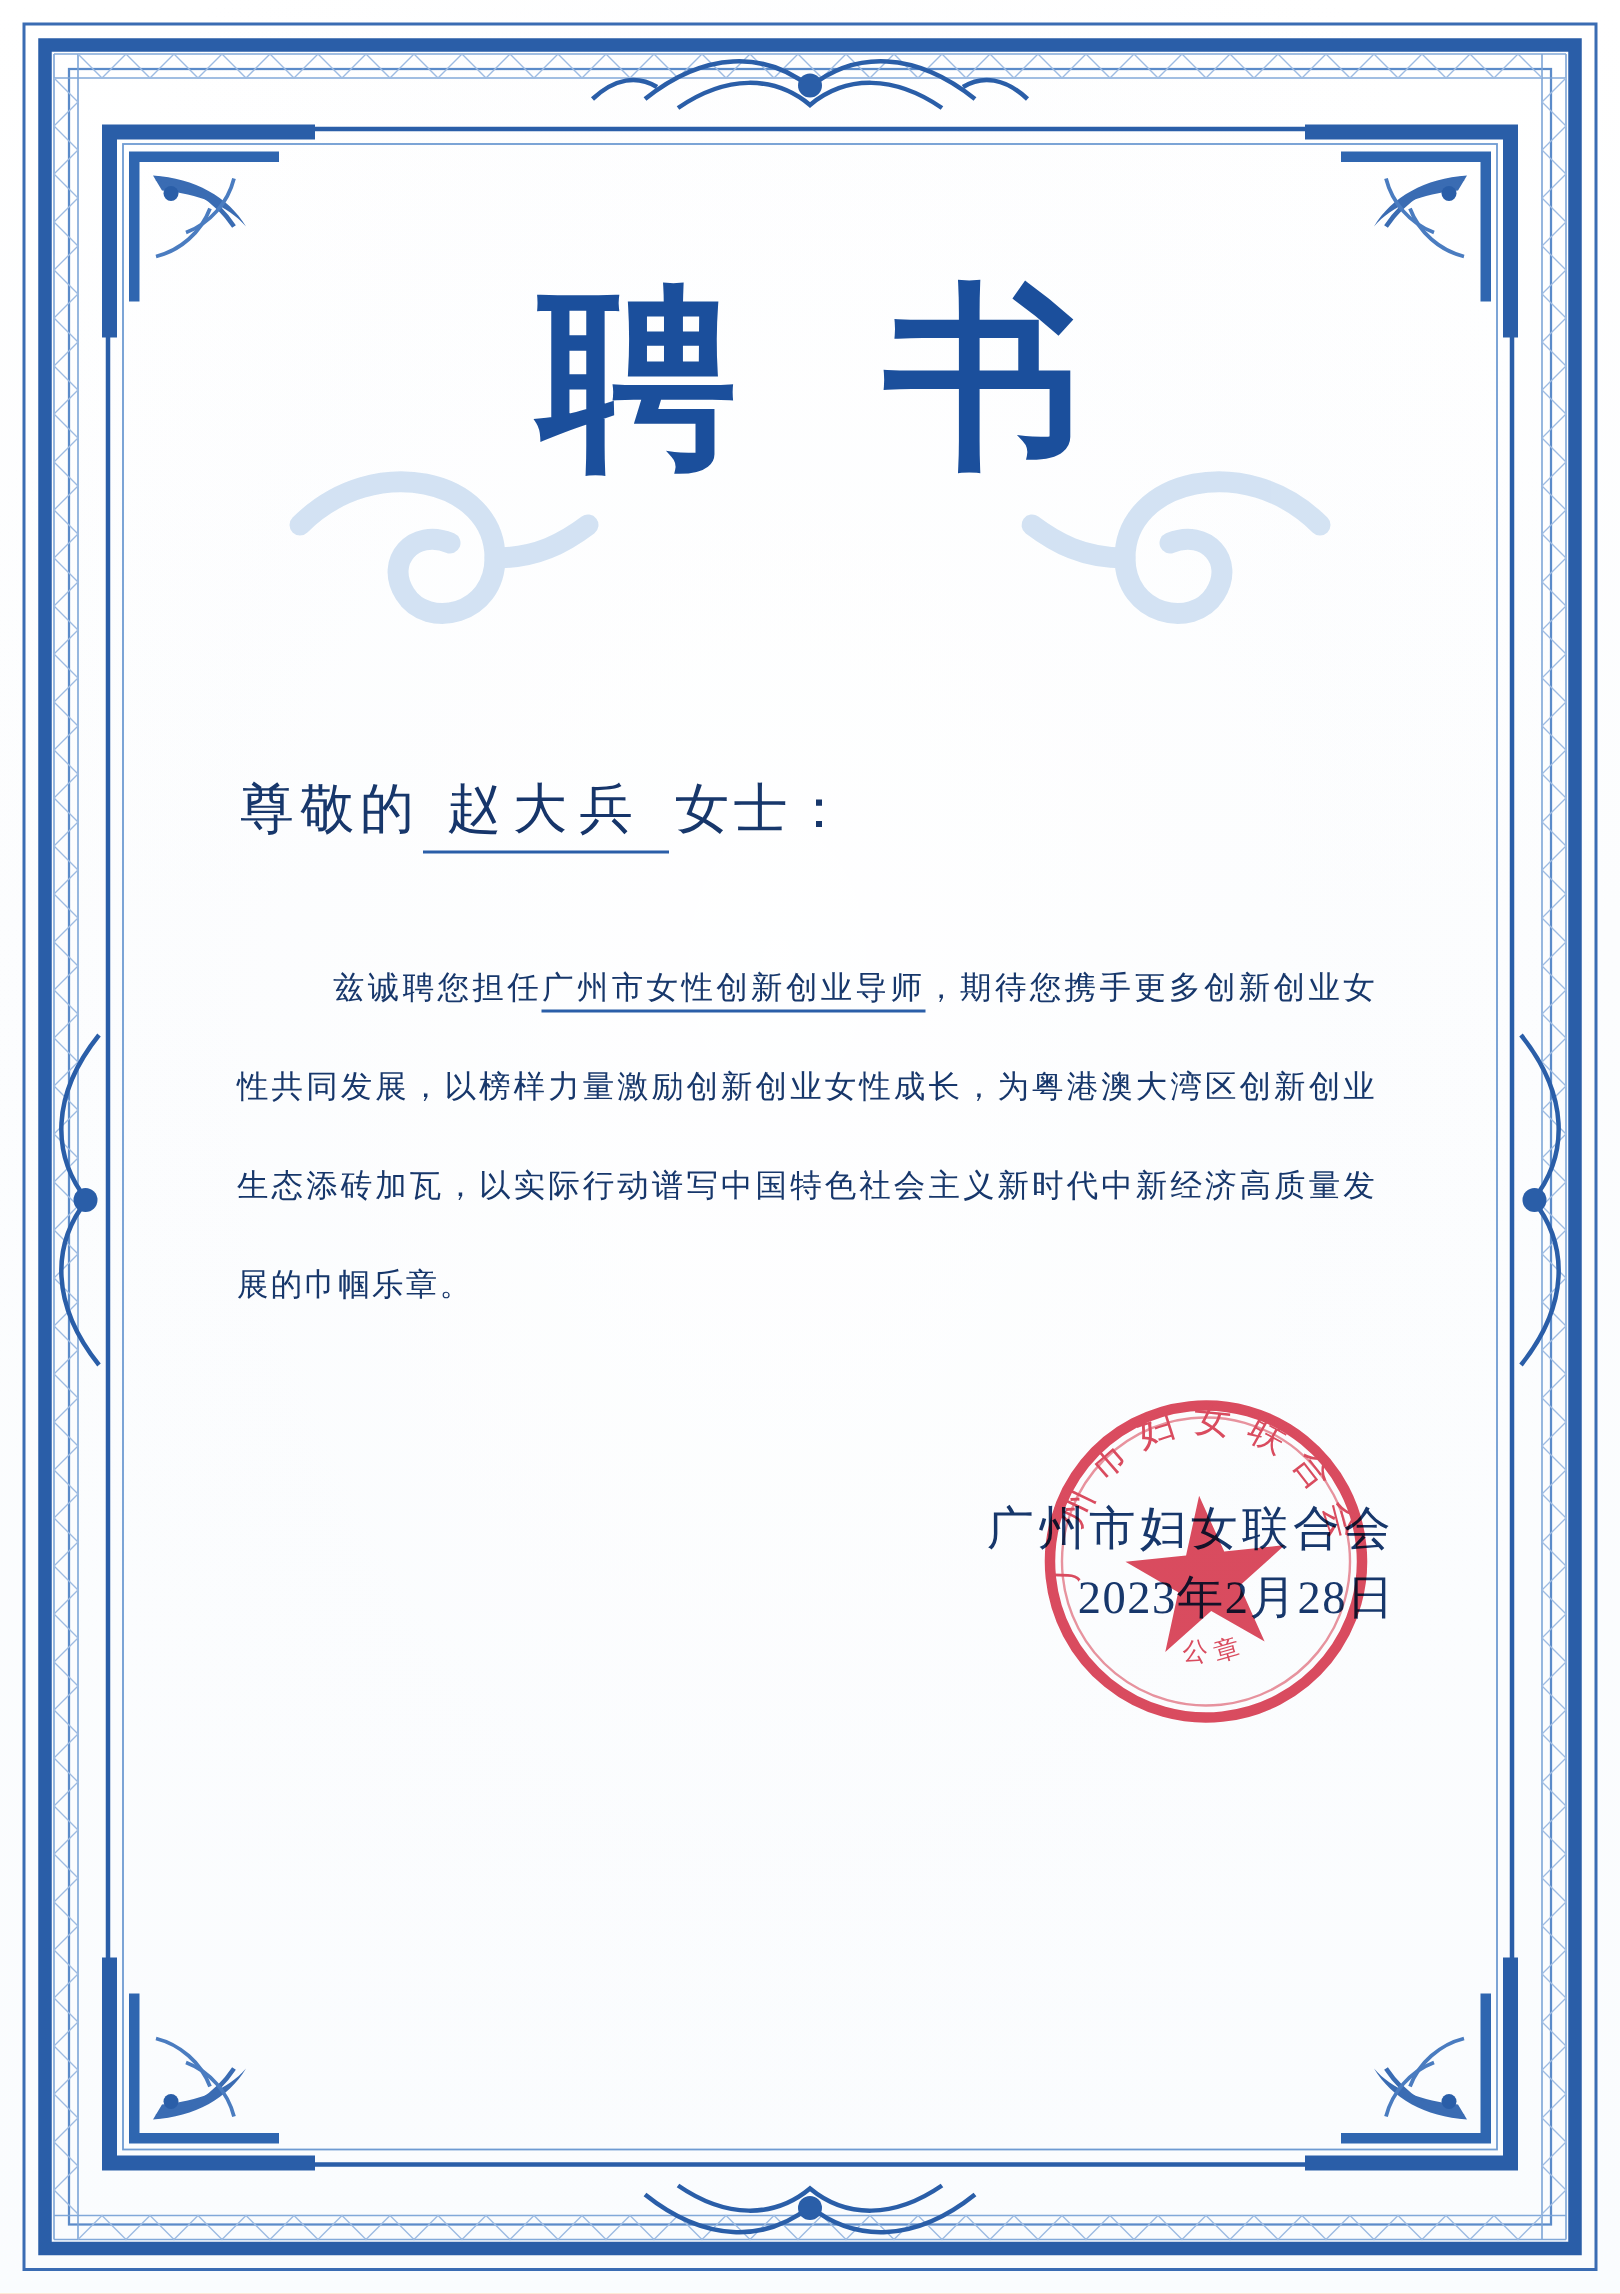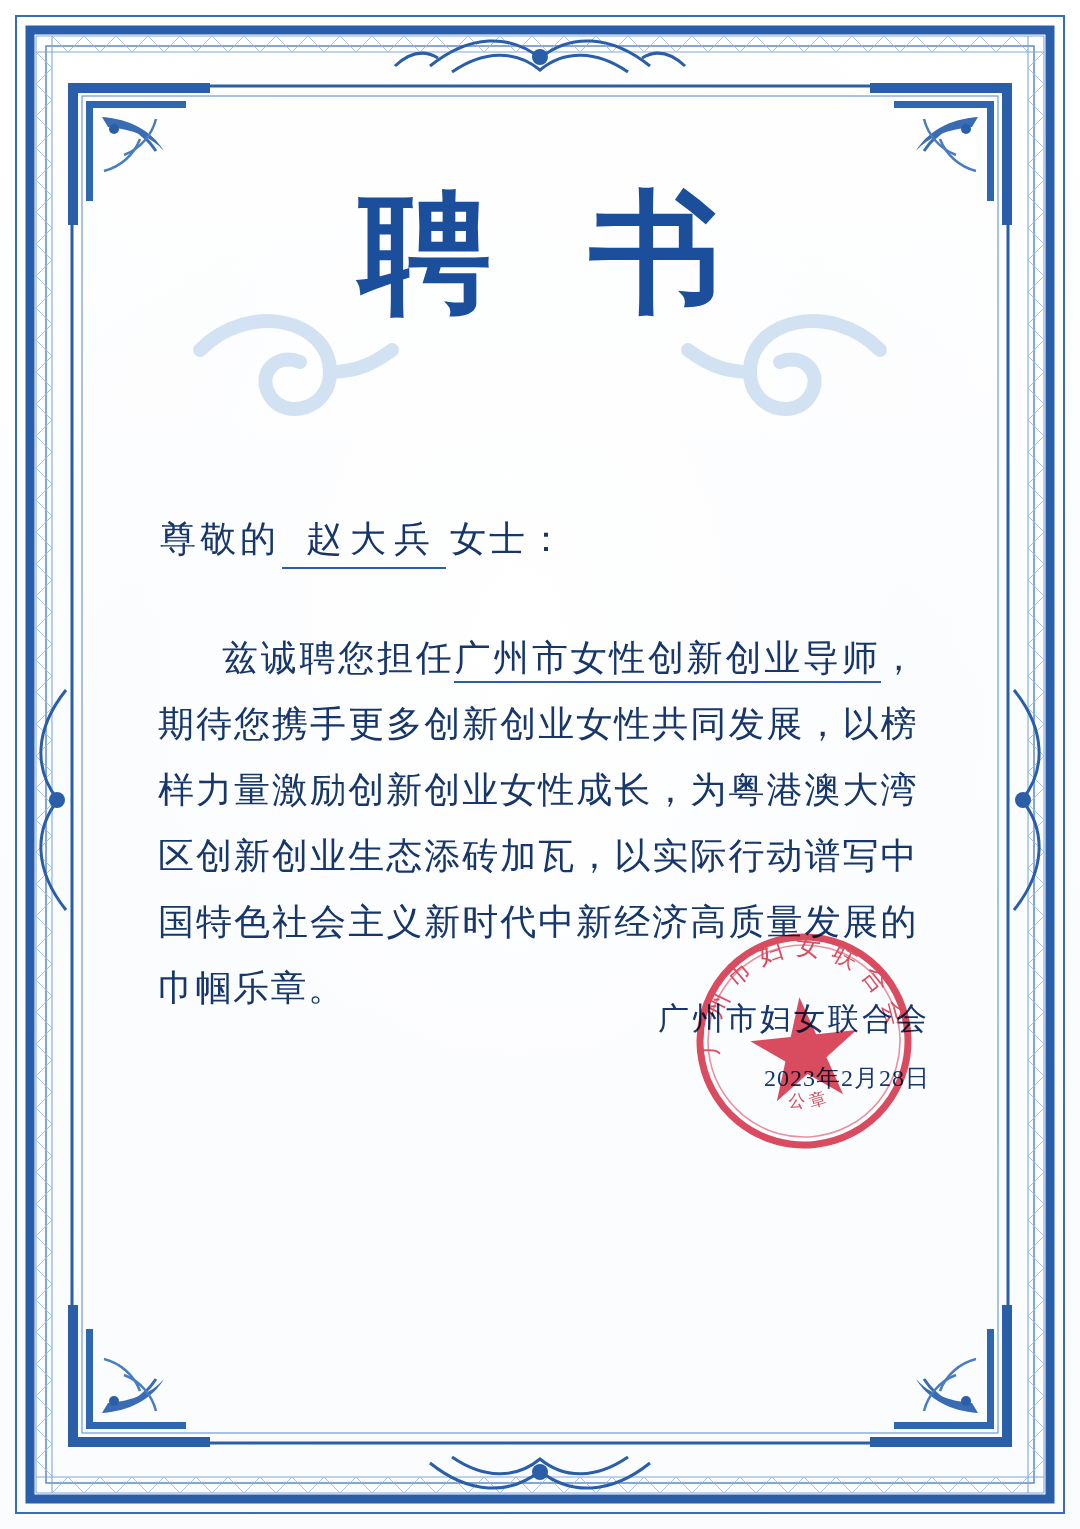--- a/index.html
+++ b/index.html
@@ -80,35 +80,35 @@
     font-size: 36px;
     color: #17376b;
     letter-spacing: 2px;
     display: flex;
     align-items: baseline;
   }
   .salutation .lead { letter-spacing: 4px; }
   .salutation .name {
     display: inline-block;
     min-width: 148px;
-    text-align: right;
+    text-align: center;
     border-bottom: 2px solid #2a5ea8;
     padding: 0 8px 3px 8px;
     margin: 0 2px;
     letter-spacing: 8px;
     color: #16356a;
   }
   .salutation .tail { letter-spacing: 3px; padding-left: 2px;}
 
   .body-text {
     position: absolute;
     left: 158px;
     top: 625px;
     width: 760px;
-    font-size: 36px;
+    font-size: 21px;
     line-height: 66px;
     color: #17376b;
     letter-spacing: 1.5px;
     text-align: justify;
   }
   .body-text p { margin: 0; text-indent: 64px; }
   .body-text .underline-role {
     border-bottom: 2px solid #2a5ea8;
     padding-bottom: 3px;
   }
@@ -119,22 +119,22 @@
     top: 998px;
     text-align: right;
     color: #17376b;
   }
   .signature .org {
     font-size: 31px;
     letter-spacing: 3px;
     white-space: nowrap;
   }
   .signature .date {
-    margin-top: 22px;
-    font-size: 24px;
+    margin-top: 4px;
+    font-size: 31px;
     letter-spacing: 1px;
     white-space: nowrap;
   }
 
   
   .seal {
     position: absolute;
     left: 688px;
     top: 925px;
     width: 232px;

